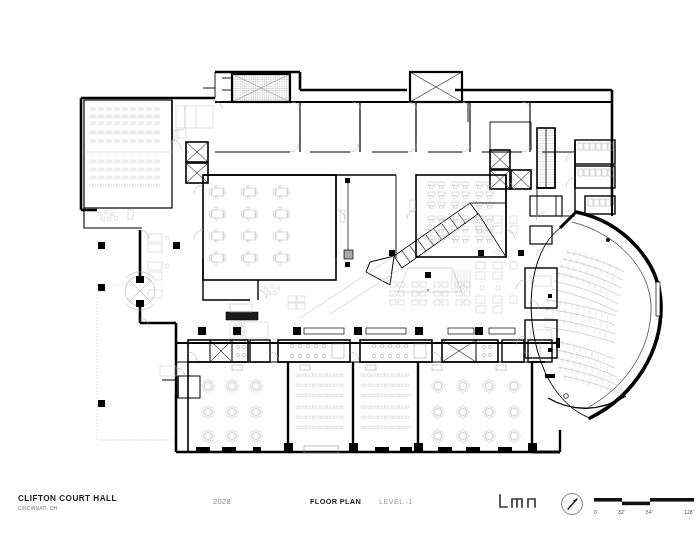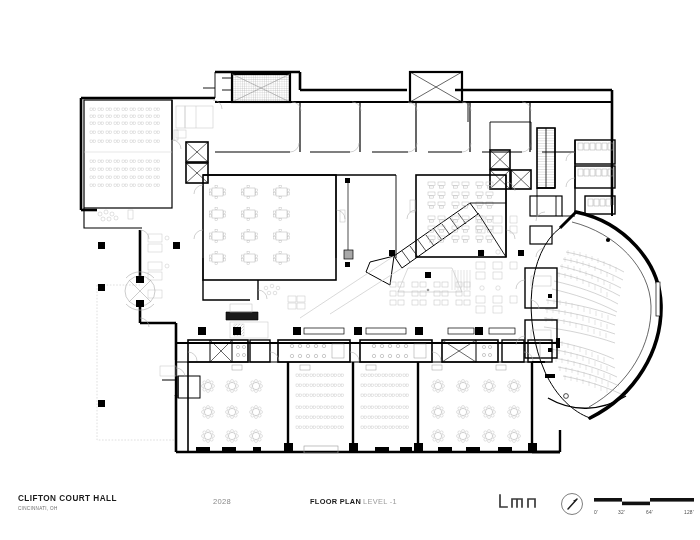--- a/index.html
+++ b/index.html
@@ -64,21 +64,21 @@
     letter-spacing: 0.25px;
   }
 
   #ft-sheet {
     left: 310px; top: 27px;
     font-size: 7.4px;
     letter-spacing: 0.3px;
     white-space: nowrap;
   }
   #ft-sheet .sh-bold { font-weight: bold; color: #1a1a1a; }
-  #ft-sheet .sh-light { color: #9a9a9a; margin-left: 2px; }
+  #ft-sheet .sh-light { color: #9a9a9a; margin-left: 18px; }
 
   #ft-logo { left: 497px; top: 22px; }
 
   #ft-scale { left: 558px; top: 20px; }
   .sc-label {
     position: absolute;
     font-size: 4.9px;
     color: #4d4d4d;
     letter-spacing: 0.2px;
   }

